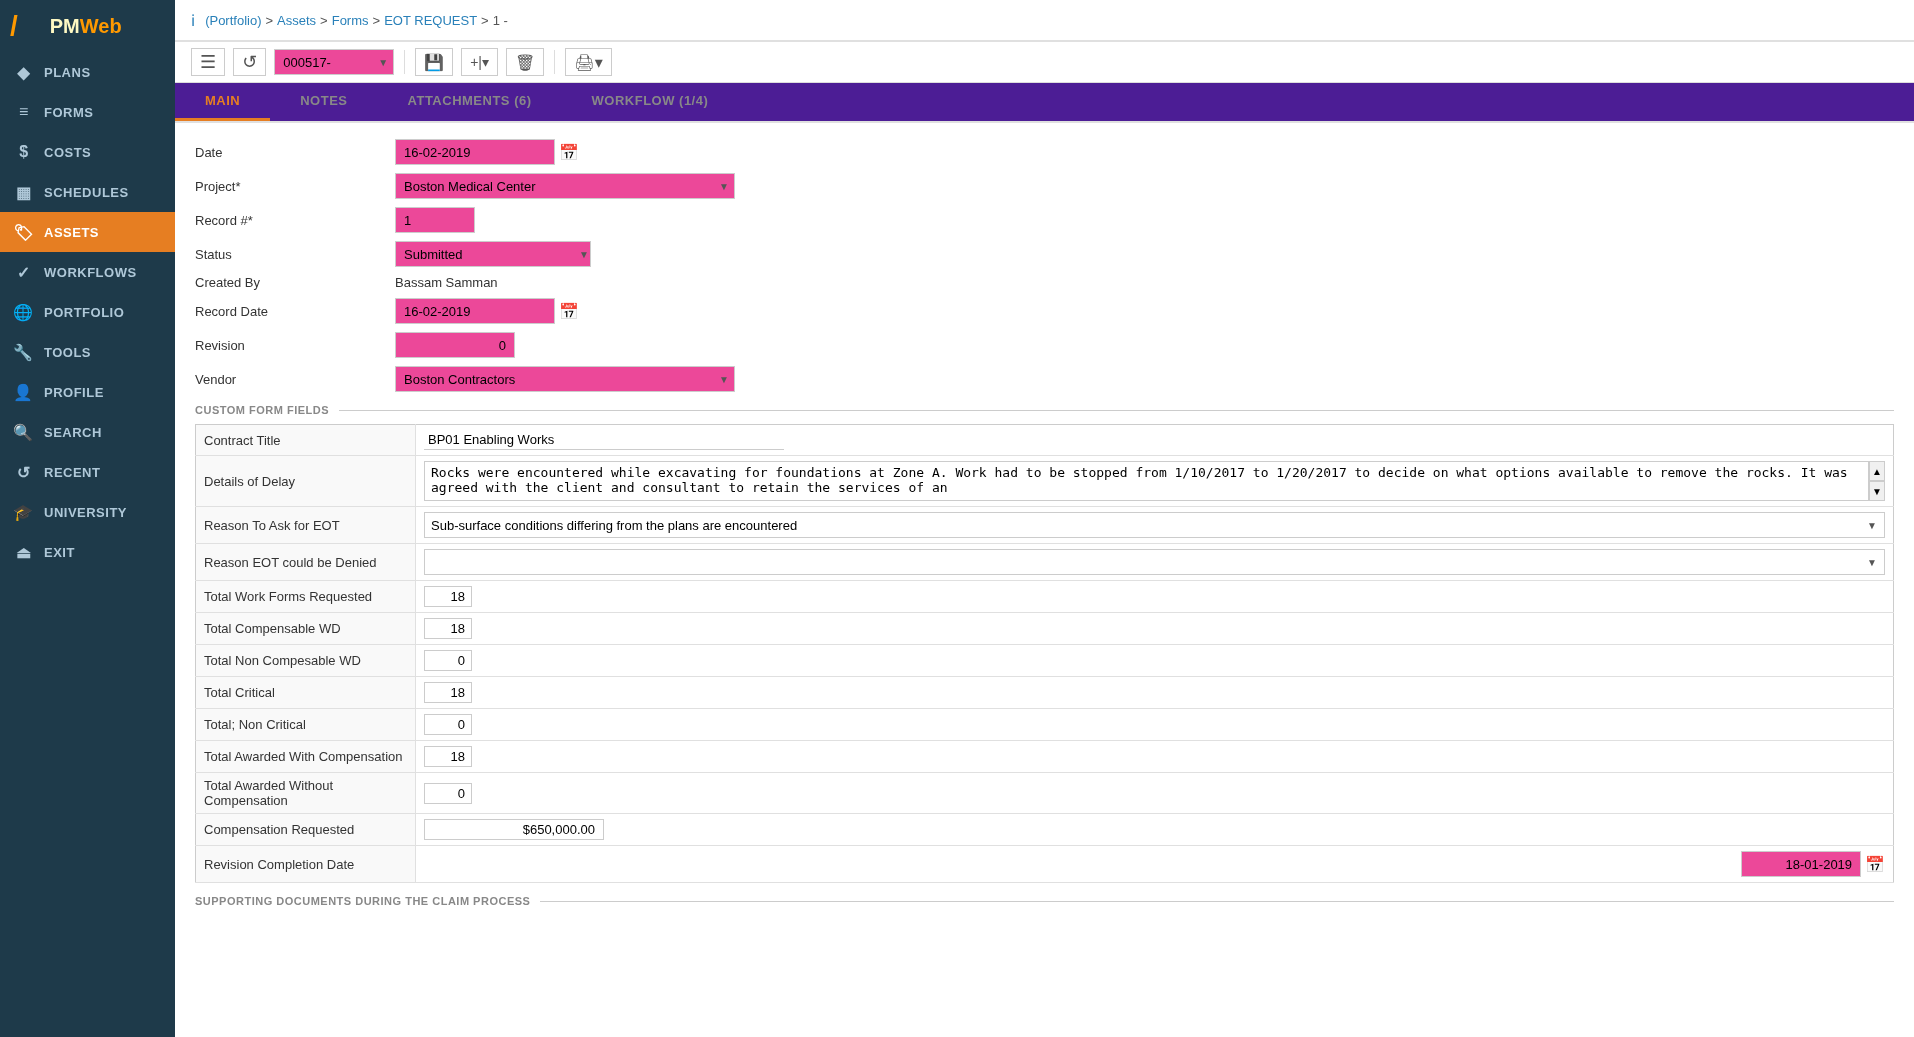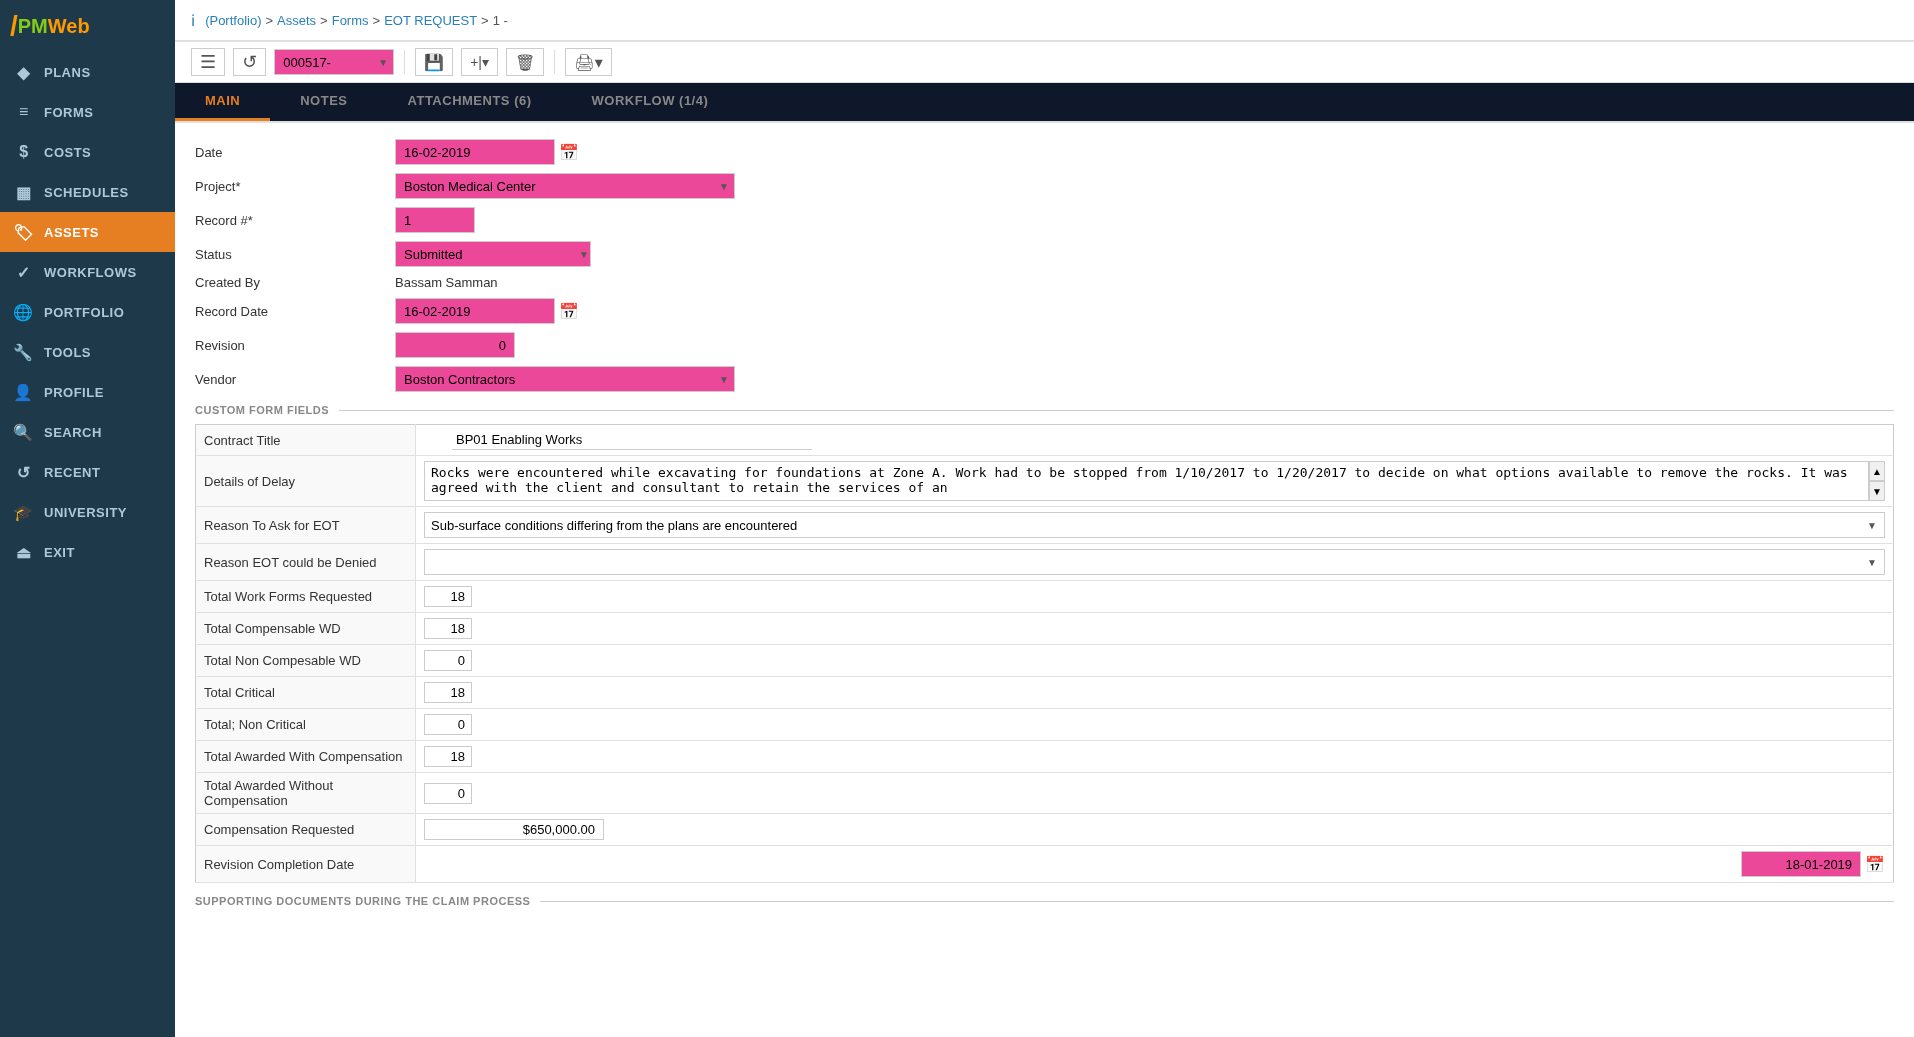--- a/index.html
+++ b/index.html
@@ -96,21 +96,21 @@
       height: 28px;
       font-size: 16px;
       color: #555;
     }
     .toolbar-sep { width: 1px; height: 24px; background: #ddd; margin: 0 2px; }
 
     
     .tabs {
       display: flex;
       border-bottom: 2px solid #e0e0e0;
-      background: #0f172a;
+      background: #4c1d95;
     }
     .tab {
       padding: 10px 30px;
       cursor: pointer;
       font-size: 13px;
       font-weight: 600;
       color: #888;
       border-bottom: 3px solid transparent;
       text-transform: uppercase;
       letter-spacing: 0.5px;
@@ -273,21 +273,21 @@
       align-items: stretch;
       width: 100%;
     }
   </style>
 </head>
 <body>
 
 <div class="sidebar">
   <div class="sidebar-logo">
     <span style="font-size:28px;color:#f90;font-weight:900;line-height:1;">/</span>
-    <span style="font-size:20px;color:#84cc16;font-weight:bold;">PM</span>
+    <span style="font-size:20px;color:#fef9c3;font-weight:bold;margin-left:32px;">PM</span>
       <span style="font-size:20px;color:#f90;font-weight:bold;">Web</span>
   </div>
   <div class="sidebar-nav">
     <div class="nav-item">
       <span class="nav-icon">◆</span>
       <span>PLANS</span>
     </div>
     <div class="nav-item">
       <span class="nav-icon">≡</span>
       <span>FORMS</span>
@@ -443,21 +443,21 @@
       <span>CUSTOM FORM FIELDS</span>
     </div>
 
     <table class="custom-fields">
       <tbody>
 
 
         <tr>
           <td>Contract Title</td>
           <td>
-            <input type="text" class="cf-input" value="BP01 Enabling Works" style="width: 360px; margin-left: 28px;">
+            <input type="text" class="cf-input" value="BP01 Enabling Works" style="width: 360px;">
           </td>
         </tr>
 
         <tr>
           <td>Details of Delay</td>
           <td>
             <div class="textarea-wrap">
               <textarea class="cf-textarea" style="flex: 1 1 0%;">Rocks were encountered while excavating for foundations at Zone A. Work had to be stopped from 1/10/2017 to 1/20/2017 to decide on what options available to remove the rocks. It was agreed with the client and consultant to retain the services of an</textarea>
               <div style="display:flex;flex-direction:column;">
                 <button class="scroll-btn">▲</button>

